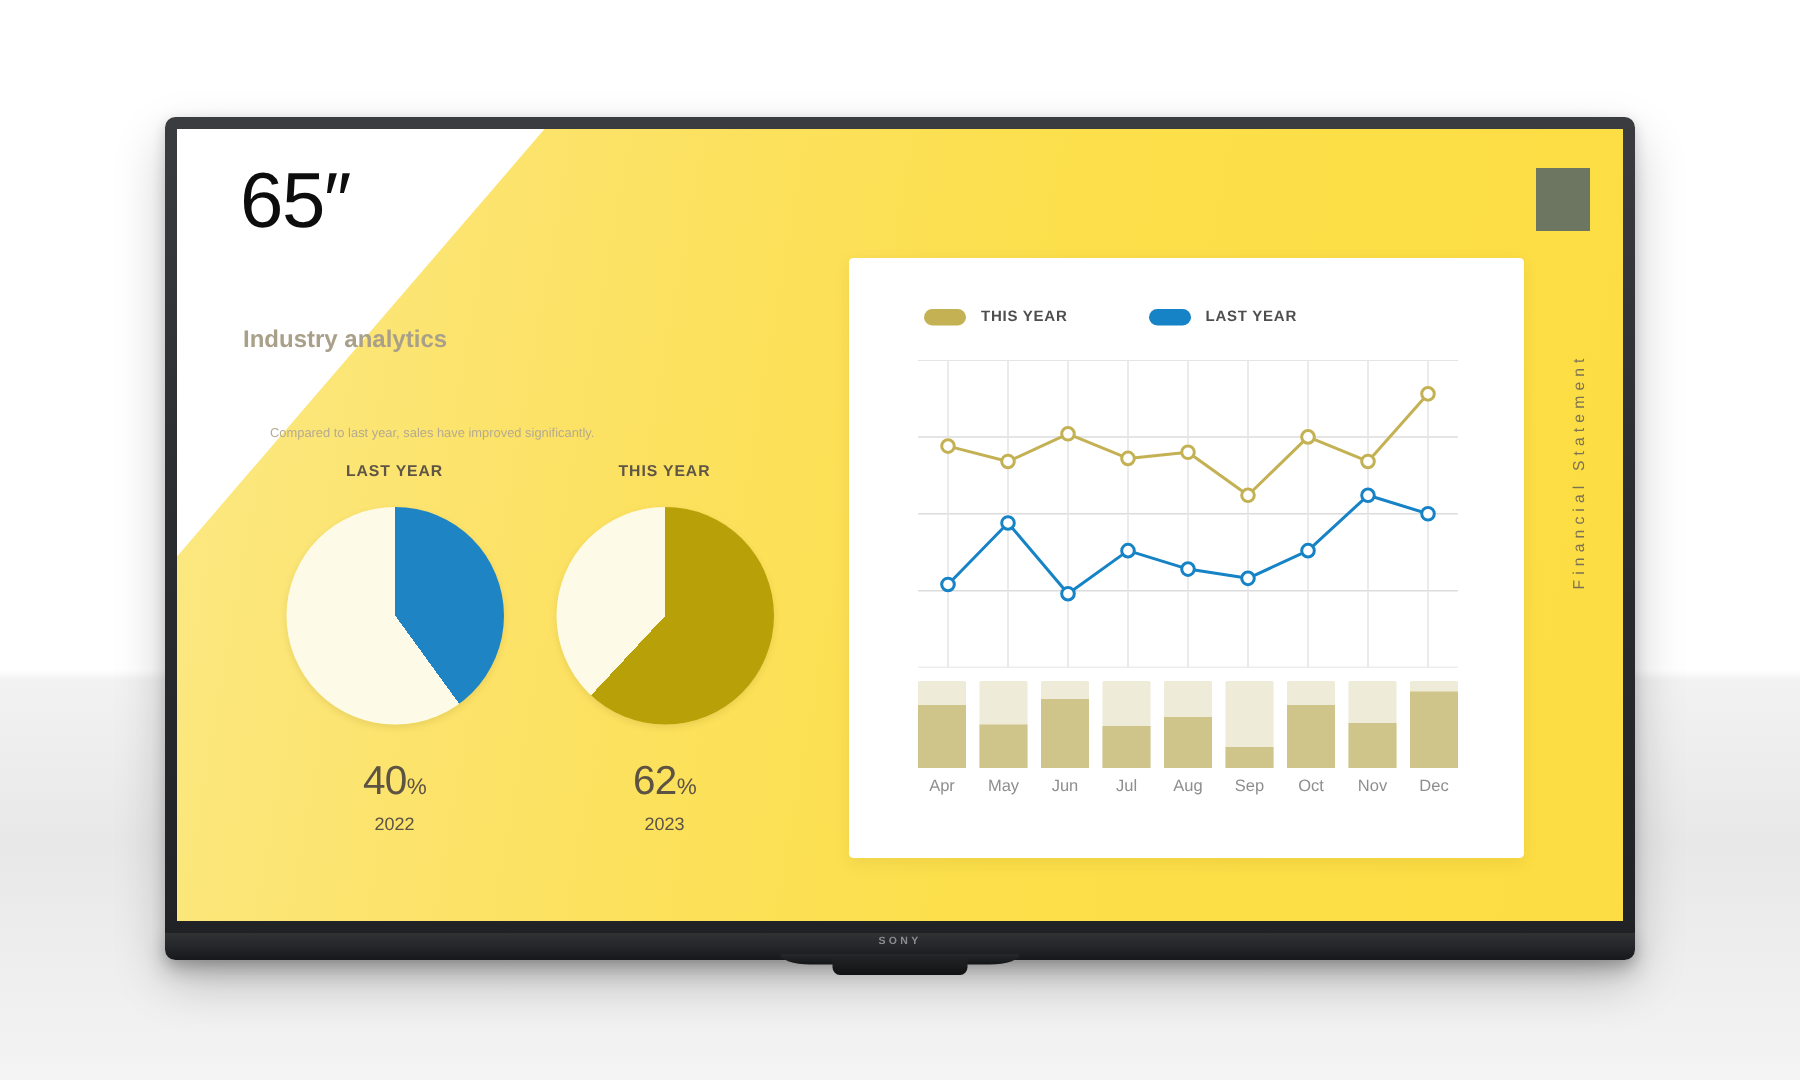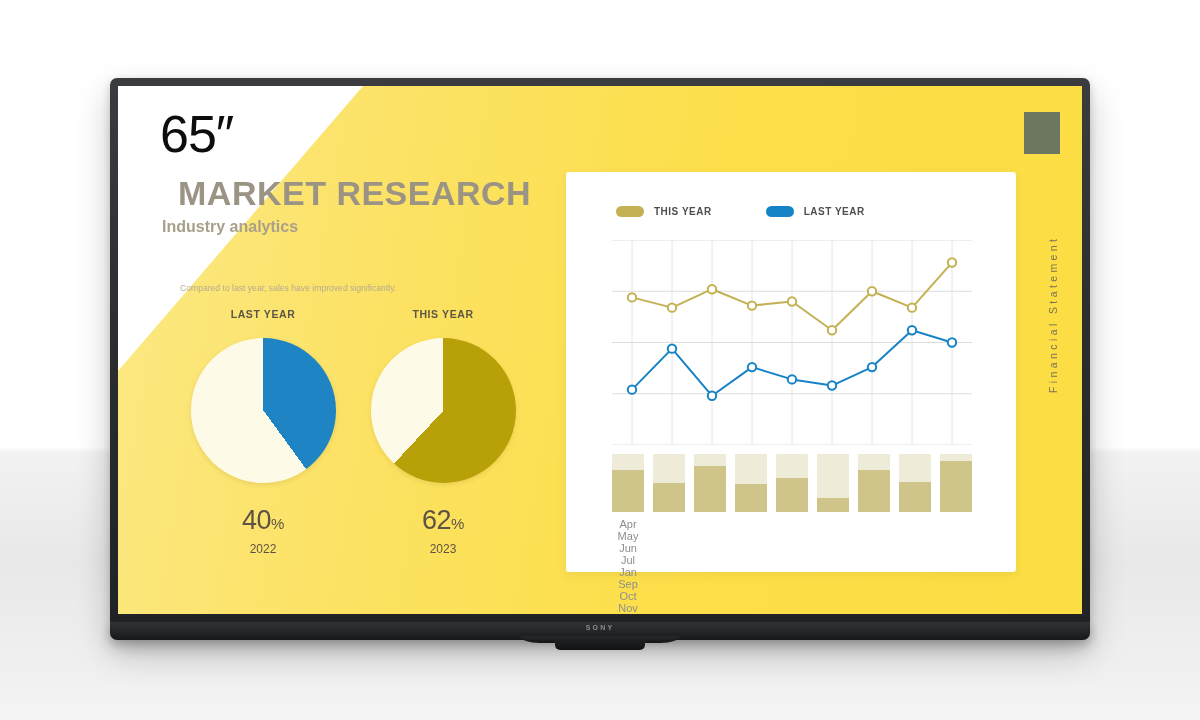--- a/index.html
+++ b/index.html
@@ -136,42 +136,41 @@
   .leg-pill.y{background:#c3b153;}
   .leg-pill.b{background:#1683c6;}
   .leg-txt{font-size:10px;font-weight:bold;color:#4e4e4e;letter-spacing:.5px;}
 
   .plot{position:absolute;left:46px;top:68px;width:360px;height:205px;}
   .bars{position:absolute;left:46px;top:282px;width:360px;height:58px;
         display:flex;justify-content:space-between;align-items:flex-end;}
   .bar{width:32px;height:58px;background:#eeecd8;position:relative;border-radius:1px;}
   .bar i{position:absolute;left:0;bottom:0;width:100%;background:#cfc489;display:block;}
   .xaxis{position:absolute;left:46px;top:346px;width:360px;
-         display:flex;justify-content:space-between;flex-direction:column;}
+         display:flex;justify-content:space-between;}
   .xaxis span{width:32px;text-align:center;font-size:11px;color:#8e8e8e;}
 </style>
 </head>
 <body>
 
 <div id="stage">
 
   <div class="backdrop"></div>
 
   <div class="tv">
     <div class="tv-inner">
 
       <div class="slide-bg"></div>
       <div class="white-wedge"></div>
       <div class="green-tab"></div>
 
       <div class="vert-label">Financial Statement</div>
 
       <div class="size-badge">65″</div>
 
-      <div class="headline">MARKET RESEARCH</div>
       <div class="subhead">Industry analytics</div>
       <div class="para2">Compared to last year, sales have improved significantly.</div>
 
       <div class="pie-group">
 
         <div class="pie-col a">
           <div class="pie-cap">LAST YEAR</div>
           <div class="pie last"></div>
           <div class="pct">
             <span>40</span><span class="sym">%</span>
@@ -267,21 +266,21 @@
             </div>
             <div class="bar">
               <i style="height: 88%;"></i>
             </div>
           </div>
         <div class="xaxis" id="xaxis">
             <span>Apr</span>
             <span>May</span>
             <span>Jun</span>
             <span>Jul</span>
-            <span>Jan</span>
+            <span>Aug</span>
             <span>Sep</span>
             <span>Oct</span>
             <span>Nov</span>
             <span>Dec</span>
           </div>
 
       </div>
 
     </div>
   </div>

